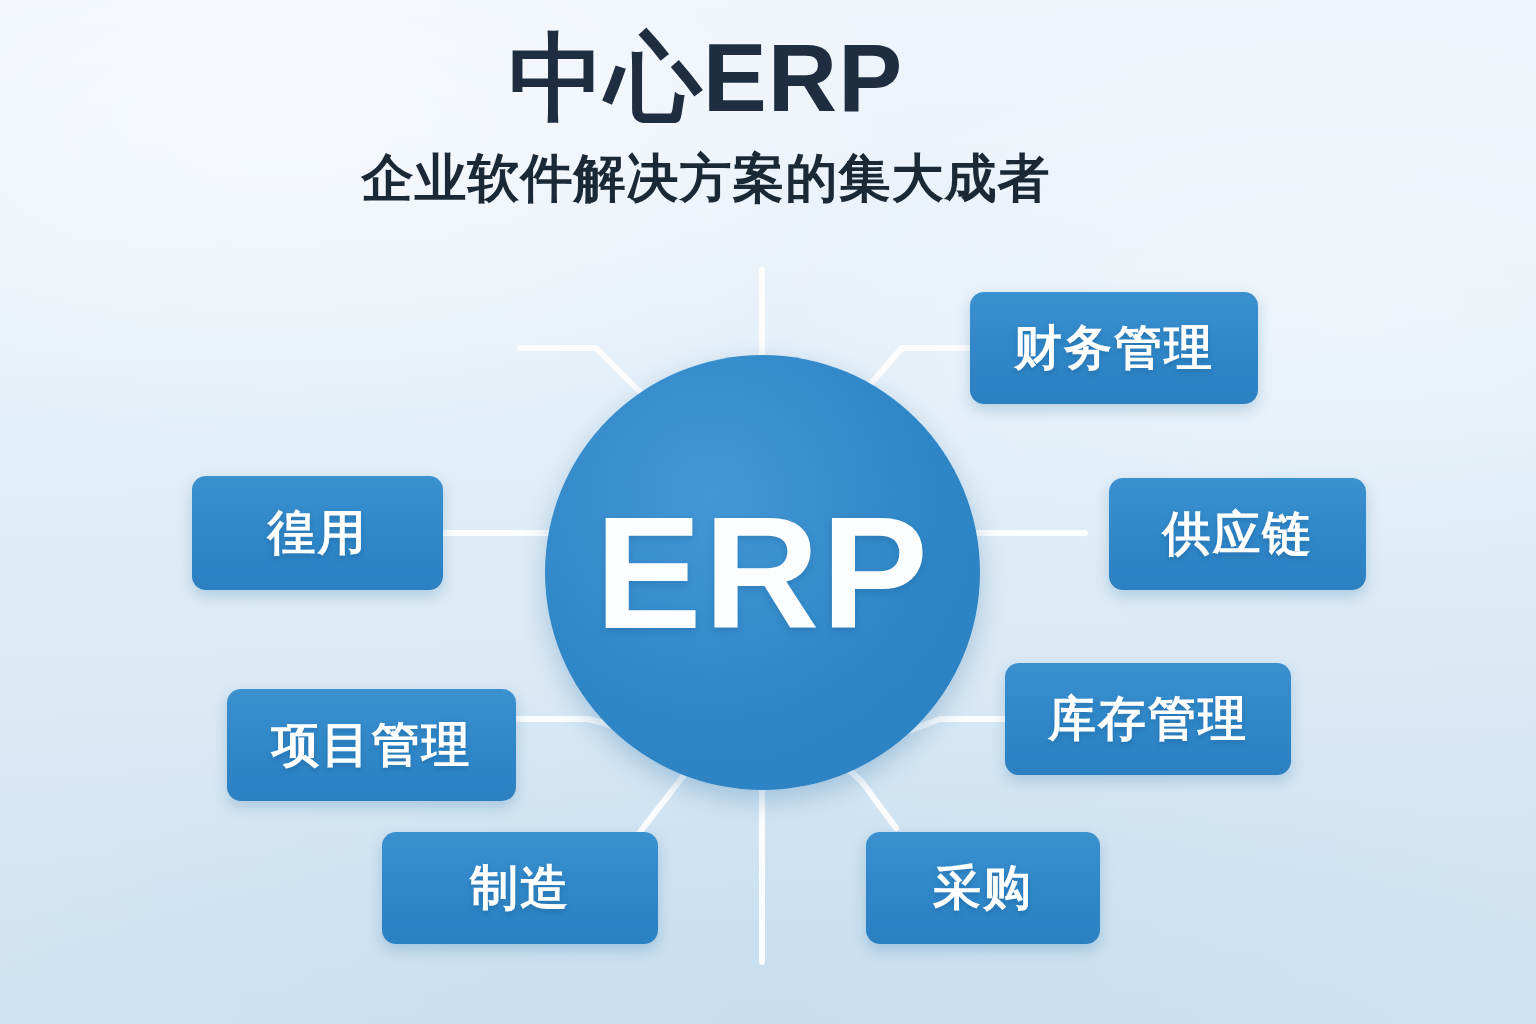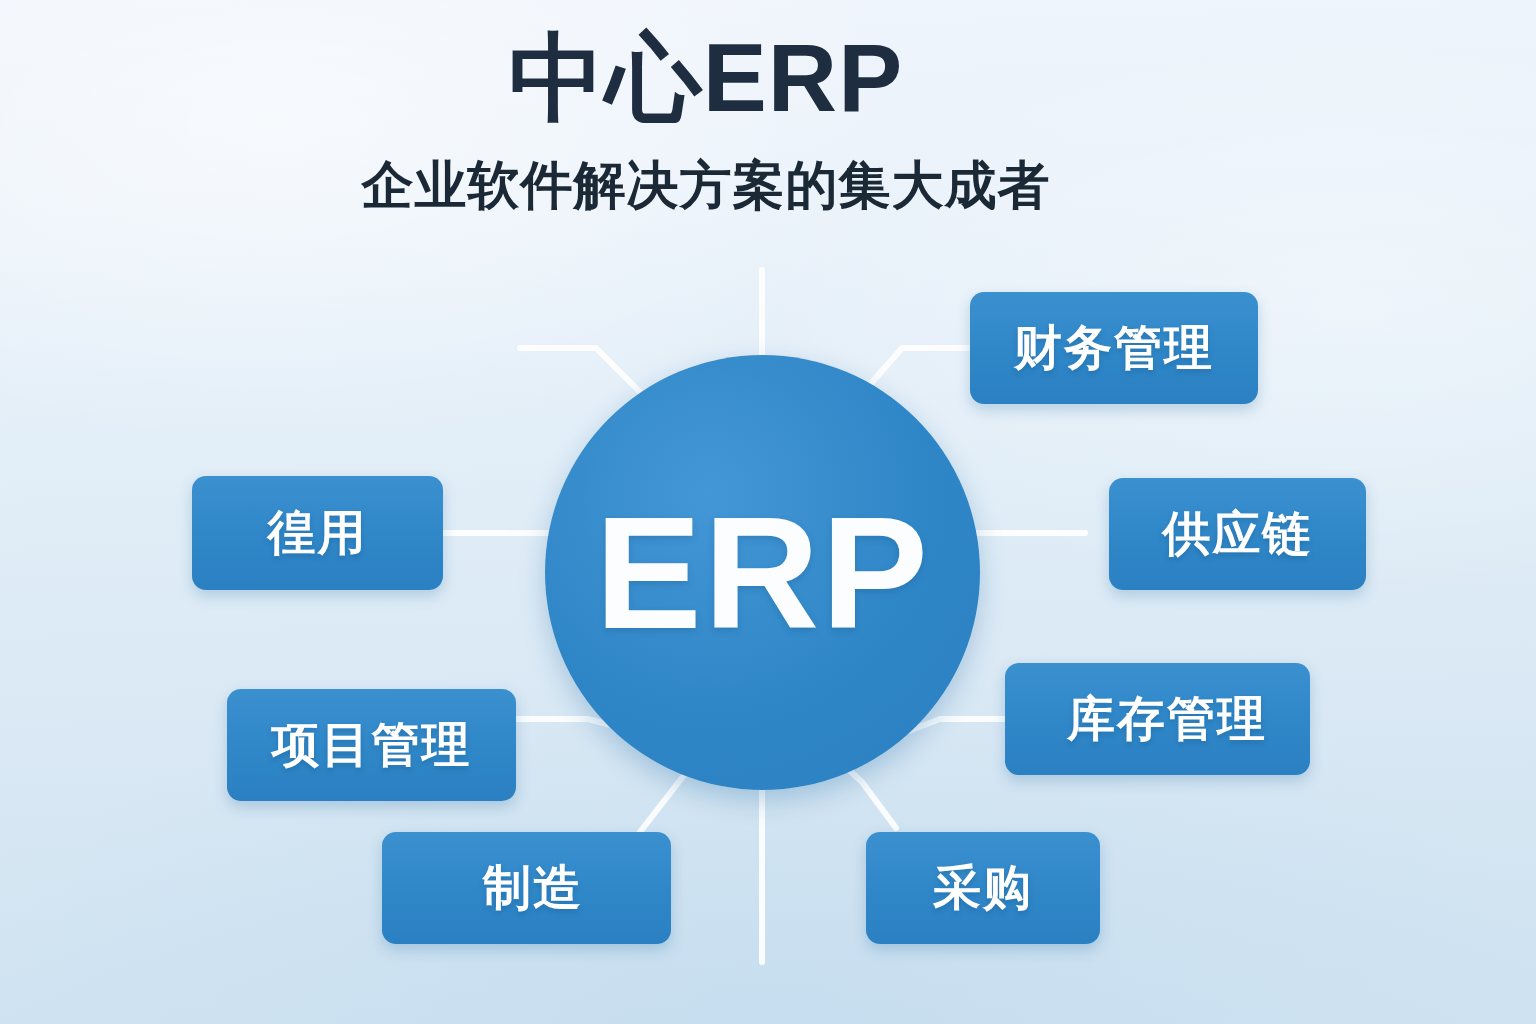--- a/index.html
+++ b/index.html
@@ -23,21 +23,21 @@
   }
 
   
   .header{position:absolute;left:0;top:0;width:1412px;text-align:center;}
   .title{
     margin:0;padding-top:24px;
     font-size:96px;line-height:1.12;font-weight:bold;letter-spacing:1px;
     color:#1e2d3f;
   }
   .subtitle{
-    margin:16px;padding-top:8px;
+    margin:9px;padding-top:8px;
     font-size:52px;line-height:1.15;font-weight:bold;letter-spacing:1px;
     color:#1b2936;
   }
 
   
   #links{position:absolute;left:0;top:0;width:1536px;height:1024px;pointer-events:none;}
 
   
   .hub{
     position:absolute;left:545px;top:355px;width:435px;height:435px;
@@ -99,33 +99,33 @@
 
 
   <div class="node" style="left:192px;top:476px;width:251px;height:114px;">
     <span>徨用</span>
   </div>
 
   <div class="node" style="left:227px;top:663px;width:289px;height:112px;margin-top:26px;">
     <span>项目管理</span>
   </div>
 
-  <div class="node" style="left:382px;top:832px;width:276px;height:112px;padding-left:13px;">
+  <div class="node" style="left:382px;top:832px;width:276px;height:112px;">
     <span>制造</span>
   </div>
 
   <div class="node" style="left:970px;top:292px;width:288px;height:112px;">
     <span>财务管理</span>
   </div>
 
   <div class="node" style="left:1085px;top:478px;width:257px;height:112px;margin-left:24px;">
     <span>供应链</span>
   </div>
 
-  <div class="node" style="left:1005px;top:663px;width:286px;height:112px;padding-left:19px;">
+  <div class="node" style="left:1005px;top:663px;width:286px;height:112px;">
     <span>库存管理</span>
   </div>
 
   <div class="node" style="left:866px;top:832px;width:234px;height:112px;">
     <span>采购</span>
   </div>
 
 </div>
 
 </body></html>

